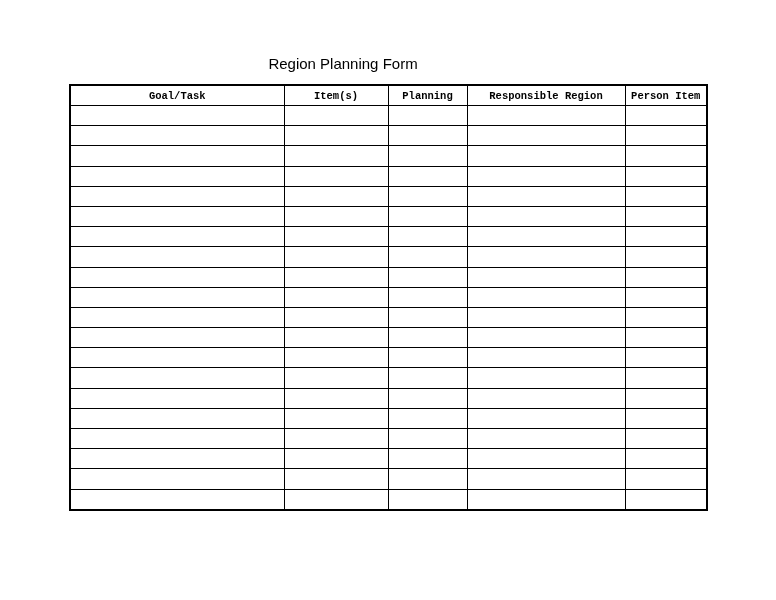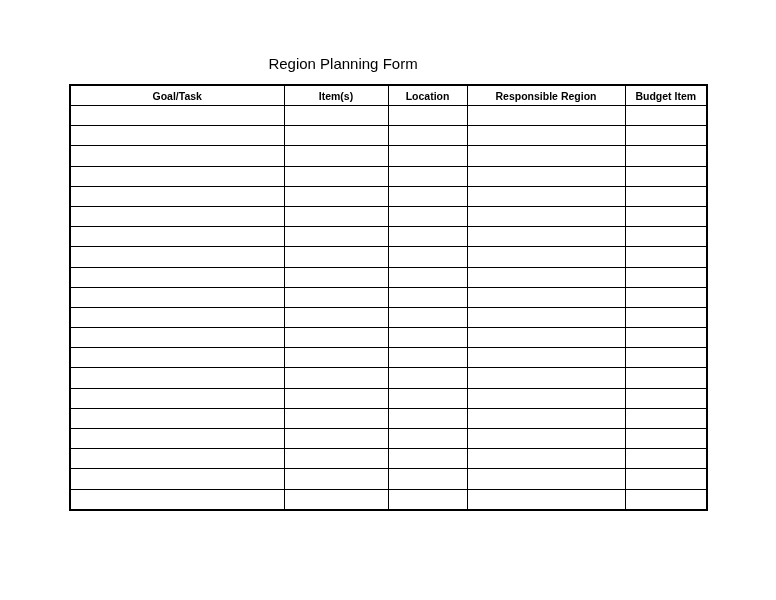--- a/index.html
+++ b/index.html
@@ -1,42 +1,42 @@
 <!DOCTYPE html>
 <html><head>
 <meta charset="utf-8">
 <style>
   html, body { margin:0; padding:0; background:#ffffff; }
   body { width:776px; height:600px; position:relative; overflow:hidden; font-family:"Liberation Sans", sans-serif; color:#000; }
   .title { position:absolute; left:0; width:686px; top:55px; text-align:center; font-size:15px; }
   table.form { position:absolute; left:69px; top:84px; border-collapse:collapse; border:2px solid #000; table-layout:fixed; }
   table.form th, table.form td { border:1.5px solid #000; padding:0; }
-  table.form th { height:19px; font-size:10.5px; font-weight:bold; text-align:center; vertical-align:middle; }
+  table.form th { height:19px; font-size:10.5px; font-weight:bold; text-align:center; vertical-align:middle;font-family:Liberation Mono, monospace; }
   table.form td { height:19.2px; }
 </style>
 </head>
 <body>
 
 <div class="title">Region Planning Form</div>
 
 <table class="form">
   <colgroup>
     <col style="width:214px">
       <col style="width:104px">
       <col style="width:79px">
       <col style="width:158px">
       <col style="width:82px">
   </colgroup>
   <thead>
     <tr>
       <th>Goal/Task</th>
       <th>Item(s)</th>
-      <th>Location</th>
+      <th>Planning</th>
       <th>Responsible Region</th>
-      <th>Budget Item</th>
+      <th>Person Item</th>
     </tr>
   </thead>
   <tbody id="tbody">
       <tr>
         <td></td>
         <td></td>
         <td></td>
         <td></td>
         <td></td>
       </tr>

